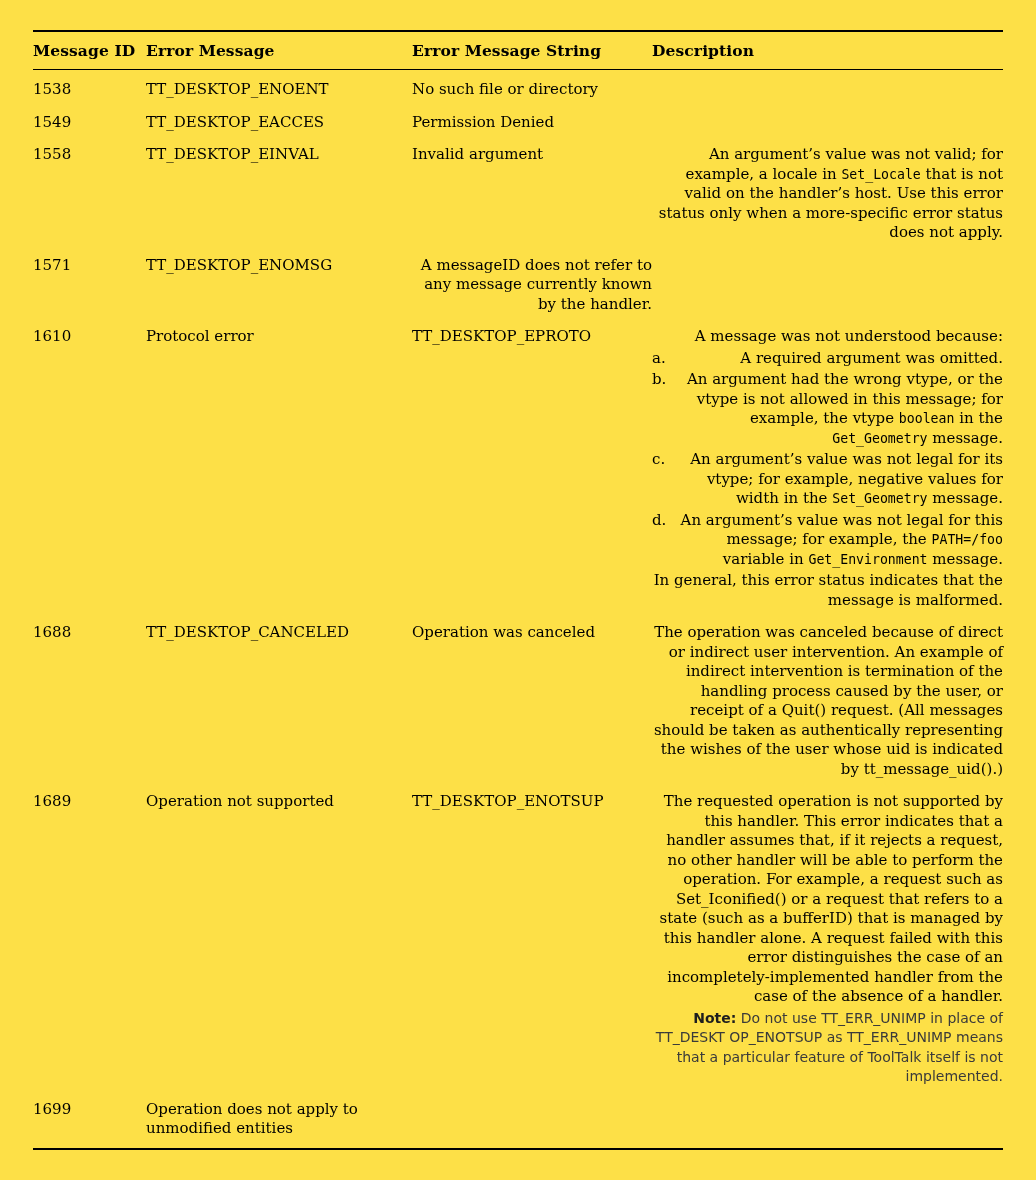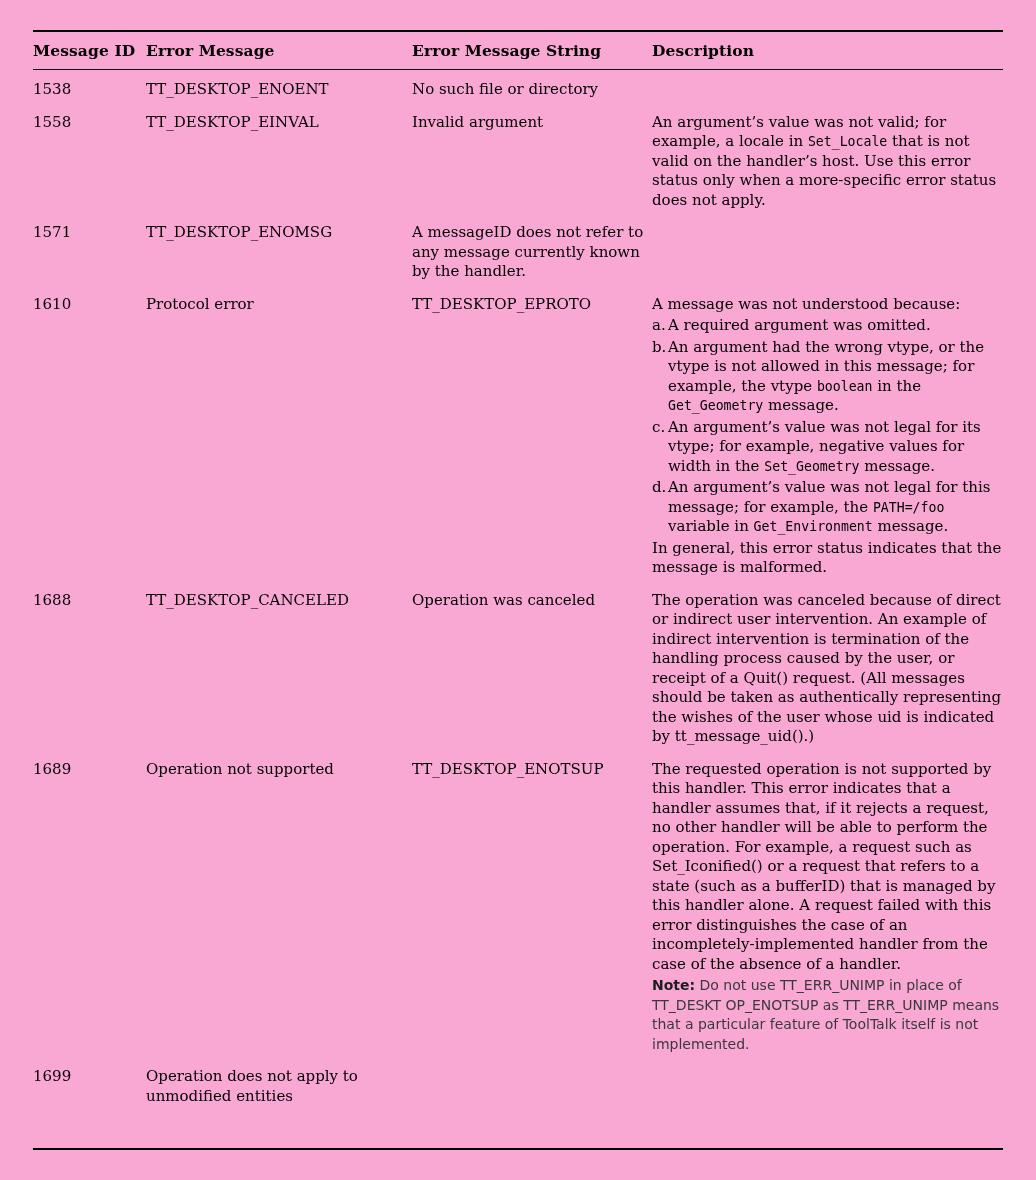--- a/index.html
+++ b/index.html
@@ -1,19 +1,19 @@
 <!DOCTYPE html>
 <html><head>
 <meta charset="utf-8">
 <style>
   html,body{margin:0;padding:0;background:#ffffff;}
   .page{
     position:relative;
     width:1036px;height:1180px;
-    background:#f9a8d4;
+    background:#fde047;
     color:#000;
     font-family:"DejaVu Serif", serif;
     overflow:hidden;
   }
   .doc-table{
     position:absolute;
     left:33px; top:30px;
     width:970px;
   }
   .rule{background:#000;}
@@ -37,21 +37,21 @@
   }
   .tbody{padding-top:10px;}
   .trow{
     display:grid;
     grid-template-columns:113px 266px 240px 351px;
     padding-bottom:13px;
     font-size:15px;
     line-height:19.5px;
   }
   .cell{padding-right:14px;}
-  .cell.desc{padding-right:0;}
+  .cell.desc{padding-right:0;text-align:right;}
   .mono{
     font-family:"DejaVu Sans Mono", monospace;
     font-size:13.2px;
   }
   .bold{font-weight:bold;}
   .desc-p{margin:0;}
   .desc-p + .desc-p,
   .desc-li + .desc-p,
   .desc-li + .desc-li,
   .desc-p + .desc-li{margin-top:2px;}
@@ -82,20 +82,26 @@
       <div class="hcell">Error Message</div>
       <div class="hcell">Error Message String</div>
       <div class="hcell">Description</div>
     </div>
     <div class="rule rule-mid"></div>
     <div class="tbody">
         <div class="trow">
           <div class="cell">1538</div>
           <div class="cell">TT_DESKTOP_ENOENT</div>
           <div class="cell">No such file or directory</div>
+          <div class="cell desc"></div>
+        </div>
+        <div class="trow">
+          <div class="cell">1549</div>
+          <div class="cell">TT_DESKTOP_EACCES</div>
+          <div class="cell">Permission Denied</div>
           <div class="cell desc"></div>
         </div>
         <div class="trow">
           <div class="cell">1558</div>
           <div class="cell">TT_DESKTOP_EINVAL</div>
           <div class="cell">Invalid argument</div>
           <div class="cell desc">
             <div class="desc-p"><span>An argument’s value was not valid; for example, a locale in </span><span class="mono ">Set_Locale</span><span> that is not valid on the handler’s host. Use this error status only when a more-specific error status does not apply.</span></div>
           </div>
         </div>

